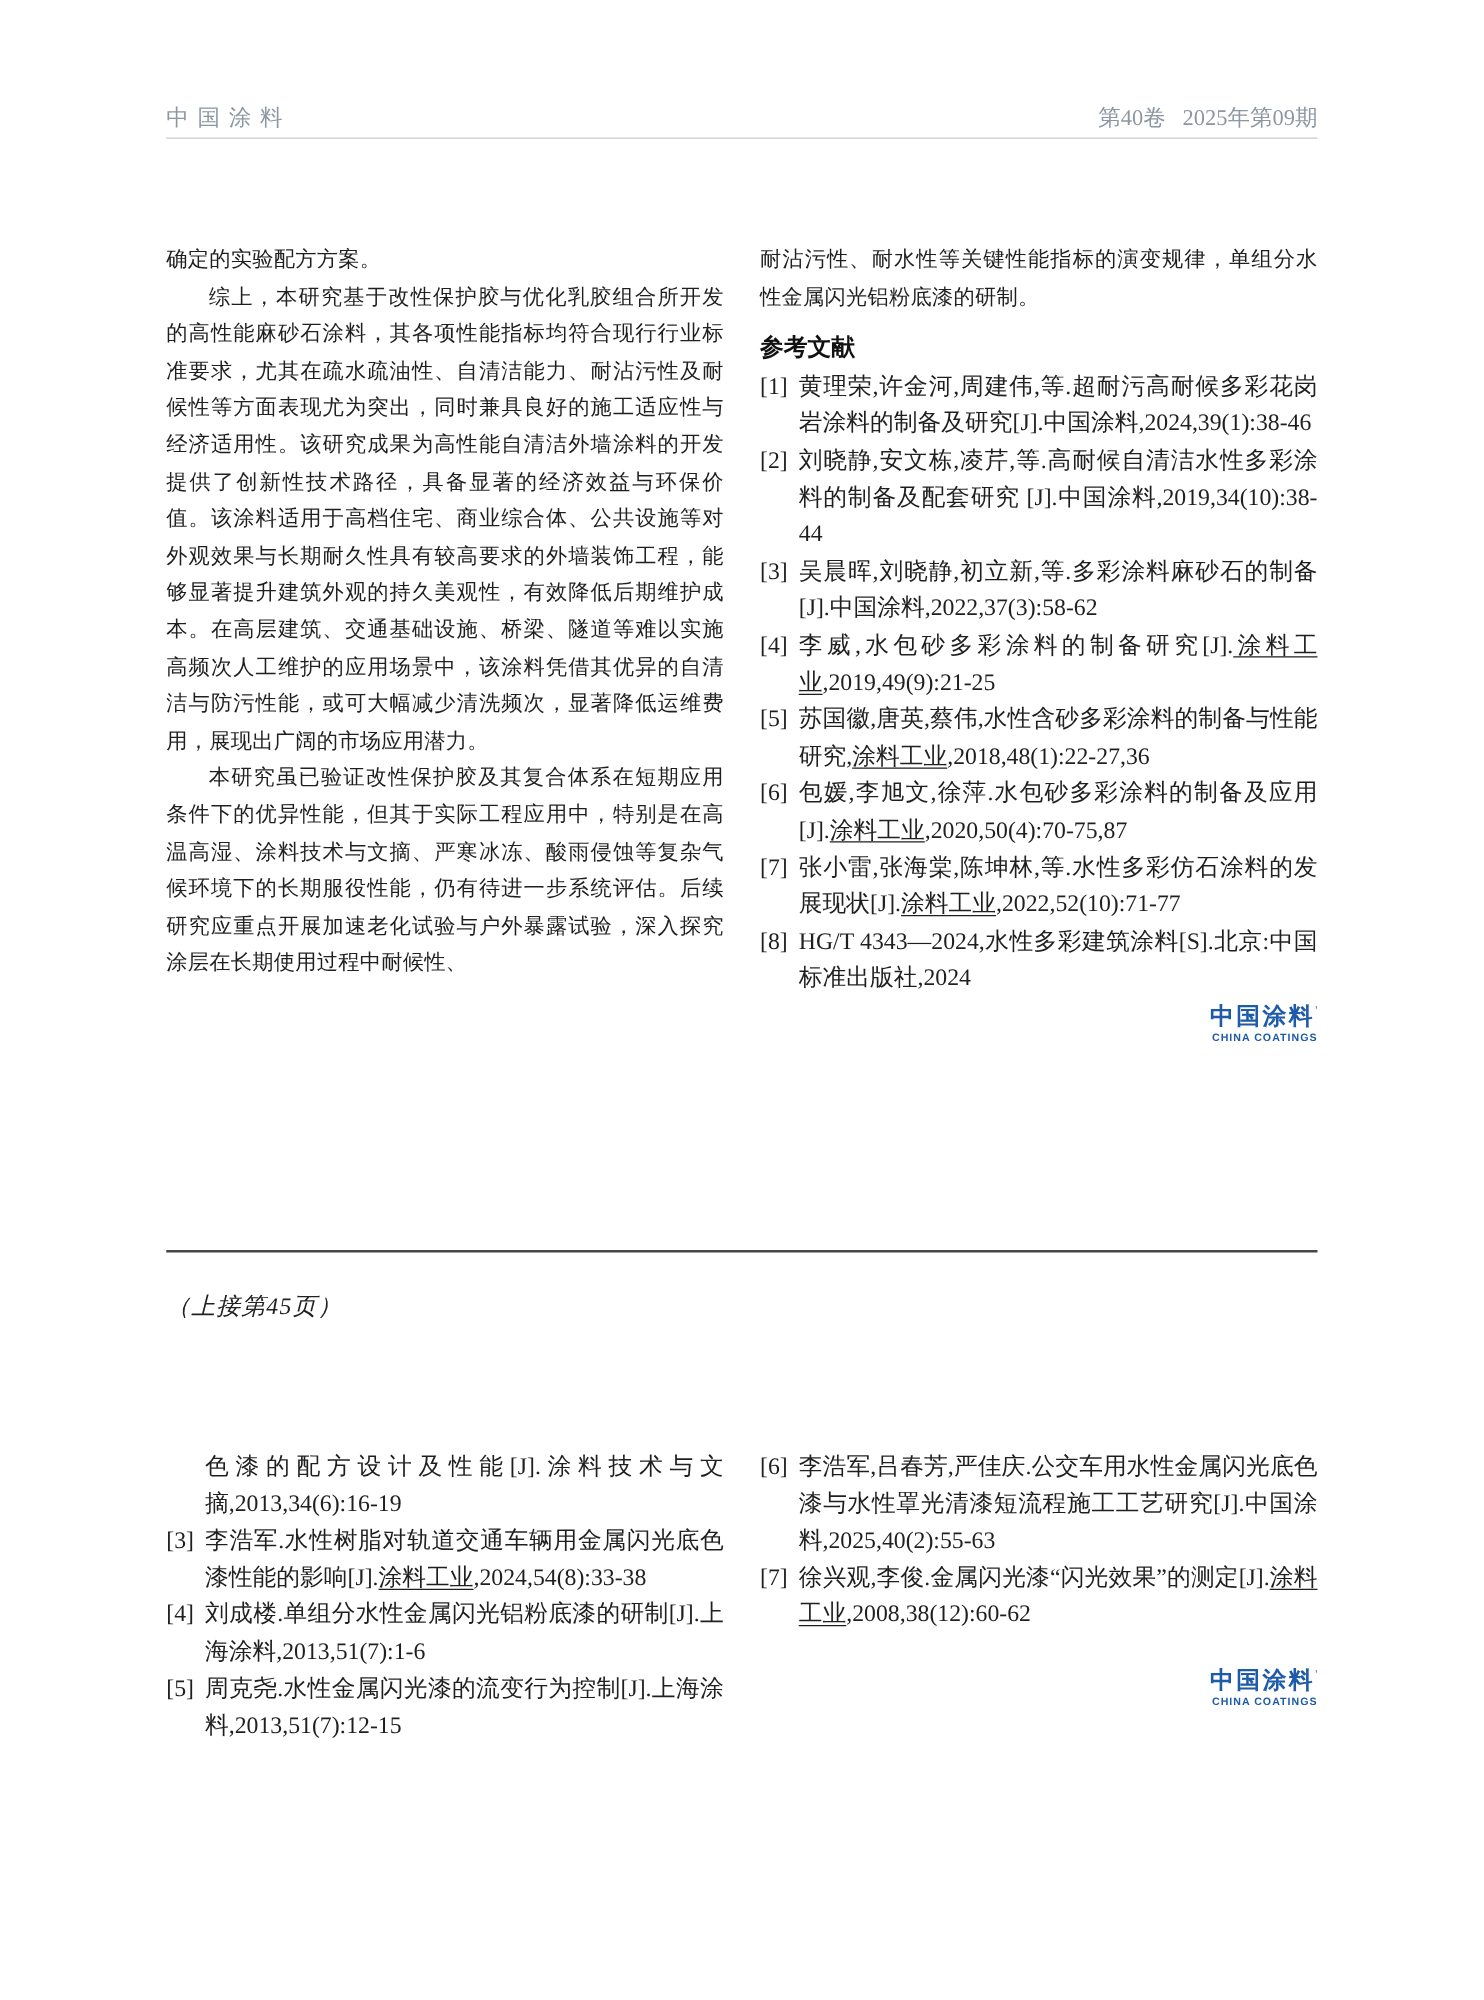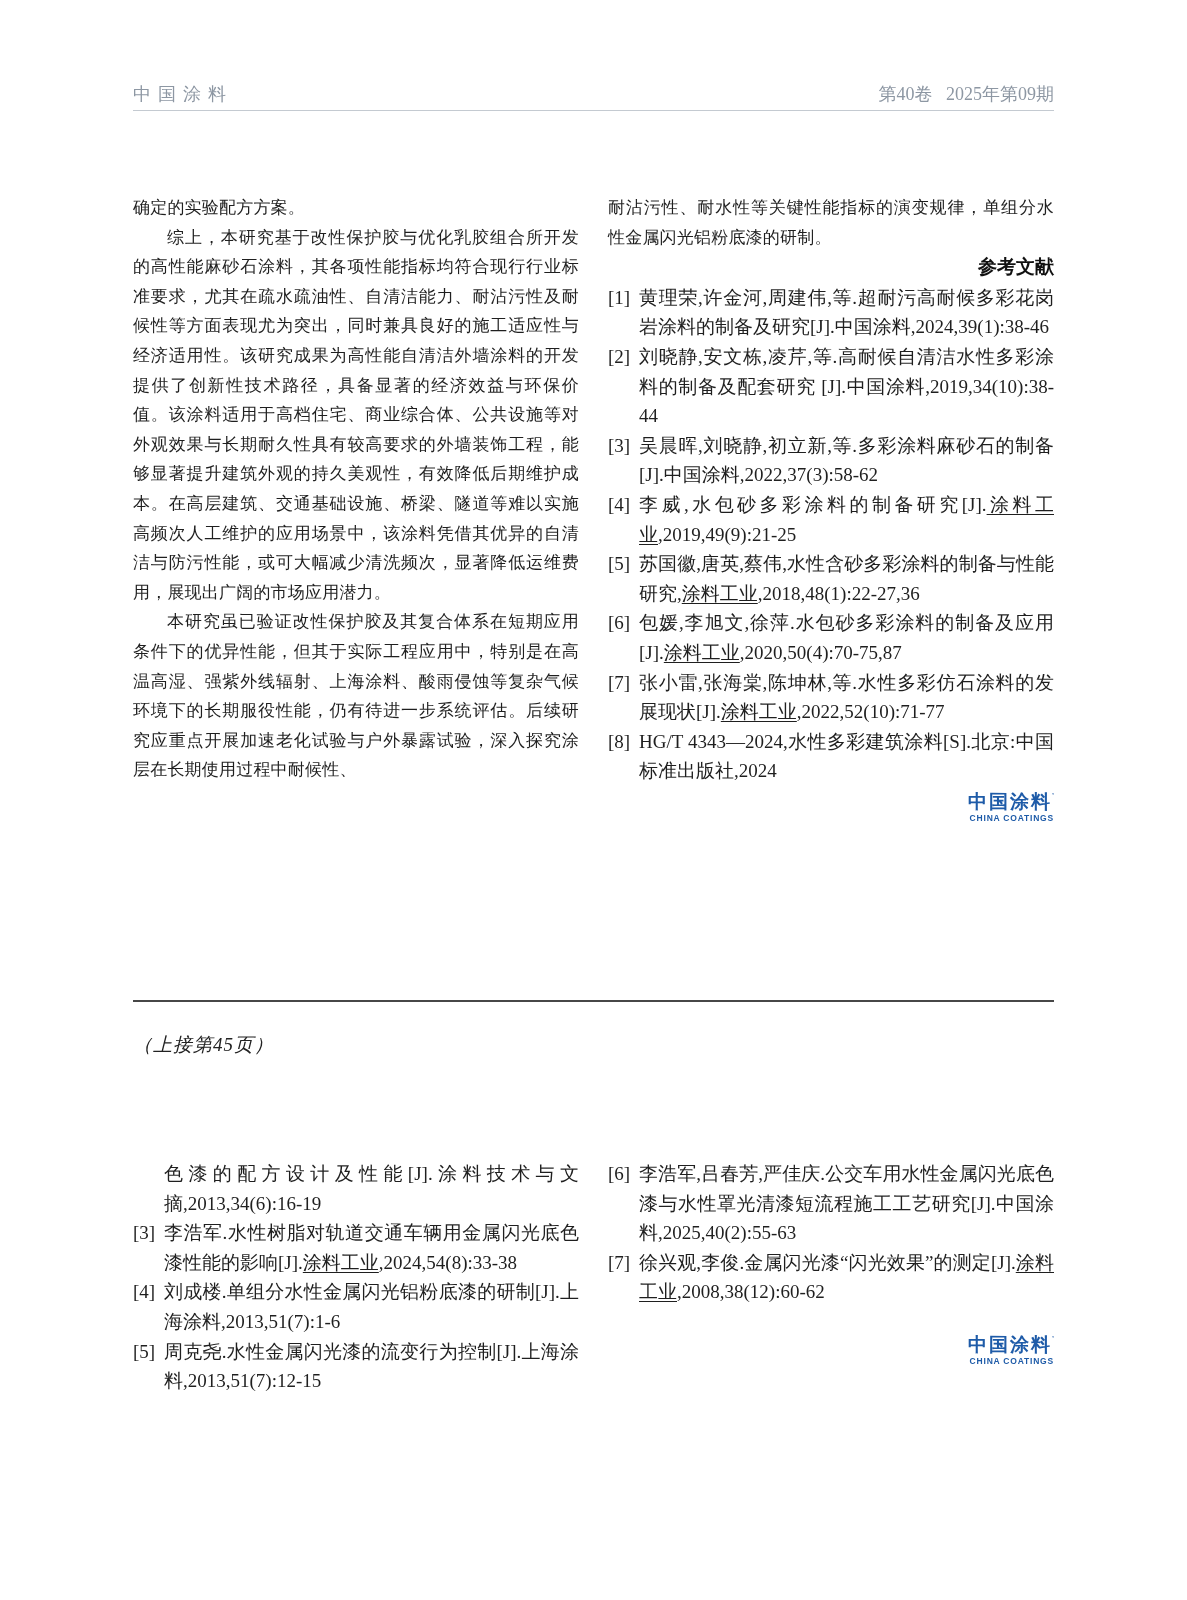--- a/index.html
+++ b/index.html
@@ -31,22 +31,22 @@
   .cols-top { top:193px; }
   .cols-bottom { top:1158px; }
   .col { width:446px; }
   .para {
     font-size:17px; line-height:29.6px; text-align:justify;
     letter-spacing:0.2px;
   }
   .para.indent { text-indent:2em; }
   .refs-heading {
     font-family:"Liberation Sans","DejaVu Sans",sans-serif;
-    font-weight:bold; font-size:19px; text-align:right;
-    margin-top:0; line-height:29.6px; color:#111;
+    font-weight:bold; font-size:19px; text-align:left;
+    margin-top:12px; line-height:29.6px; color:#111;
   }
   .ref-list { list-style:none; margin-top:1px; }
   .ref-item {
     position:relative; padding-left:31px;
     font-size:19px; line-height:29.6px; text-align:justify;
   }
   .ref-num { position:absolute; left:0; top:0; }
   .ref-text u { text-decoration-thickness:1px; text-underline-offset:3px; }
   
   .brand-logo {
@@ -98,21 +98,21 @@
     <span class="journal-name">中国涂料</span>
     <span class="issue-info">第40卷   2025年第09期</span>
   </div>
   <div class="header-rule"></div>
 
   <div class="cols cols-top">
 
     <div class="col">
       <p class="para">确定的实验配方方案。</p>
       <p class="para indent">综上，本研究基于改性保护胶与优化乳胶组合所开发的高性能麻砂石涂料，其各项性能指标均符合现行行业标准要求，尤其在疏水疏油性、自清洁能力、耐沾污性及耐候性等方面表现尤为突出，同时兼具良好的施工适应性与经济适用性。该研究成果为高性能自清洁外墙涂料的开发提供了创新性技术路径，具备显著的经济效益与环保价值。该涂料适用于高档住宅、商业综合体、公共设施等对外观效果与长期耐久性具有较高要求的外墙装饰工程，能够显著提升建筑外观的持久美观性，有效降低后期维护成本。在高层建筑、交通基础设施、桥梁、隧道等难以实施高频次人工维护的应用场景中，该涂料凭借其优异的自清洁与防污性能，或可大幅减少清洗频次，显著降低运维费用，展现出广阔的市场应用潜力。</p>
-      <p class="para indent">本研究虽已验证改性保护胶及其复合体系在短期应用条件下的优异性能，但其于实际工程应用中，特别是在高温高湿、强紫外线辐射、上海涂料、酸雨侵蚀等复杂气候环境下的长期服役性能，仍有待进一步系统评估。后续研究应重点开展加速老化试验与户外暴露试验，深入探究涂层在长期使用过程中耐候性、</p>
+      <p class="para indent">本研究虽已验证改性保护胶及其复合体系在短期应用条件下的优异性能，但其于实际工程应用中，特别是在高温高湿、涂料技术与文摘、严寒冰冻、酸雨侵蚀等复杂气候环境下的长期服役性能，仍有待进一步系统评估。后续研究应重点开展加速老化试验与户外暴露试验，深入探究涂层在长期使用过程中耐候性、</p>
     </div>
 
     <div class="col">
       <p class="para">耐沾污性、耐水性等关键性能指标的演变规律，单组分水性金属闪光铝粉底漆的研制。</p>
 
       <h3 class="refs-heading">参考文献</h3>
 
       <ul class="ref-list">
         <li class="ref-item">
           <span class="ref-num">[1]</span>

